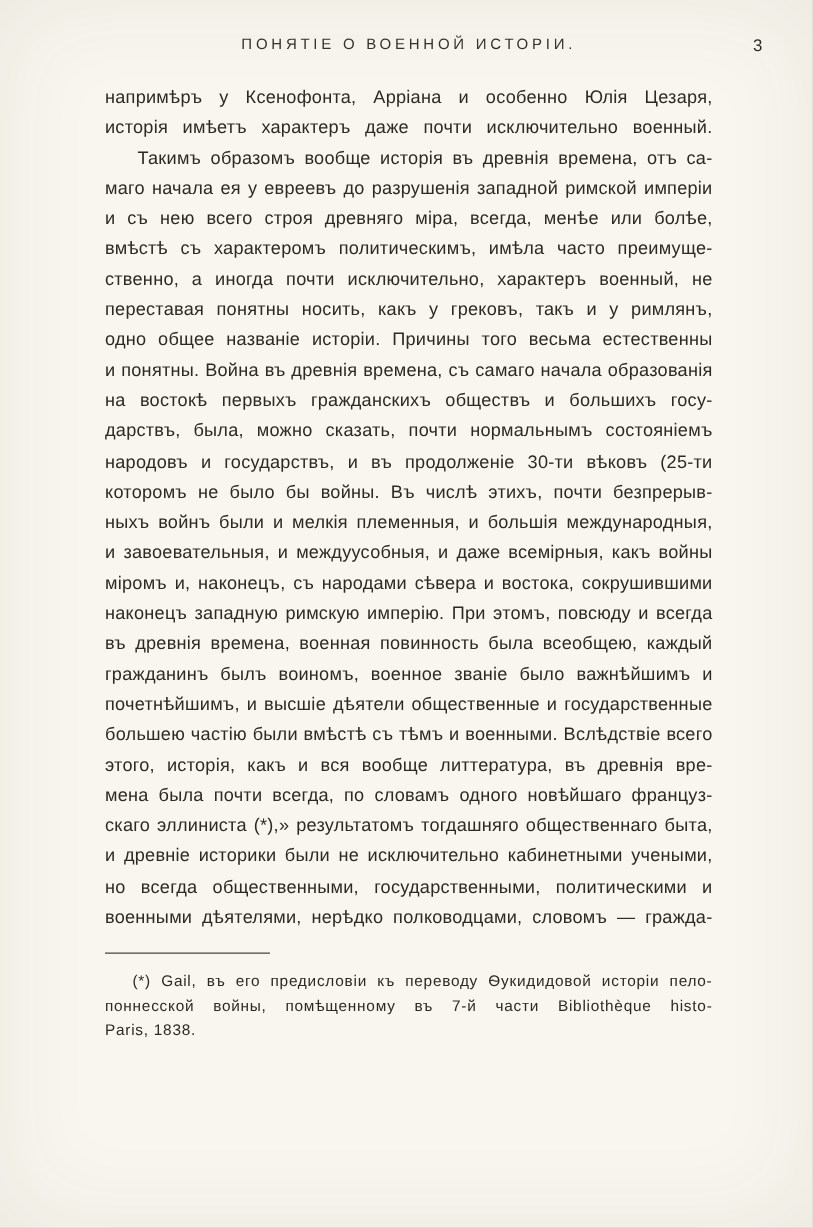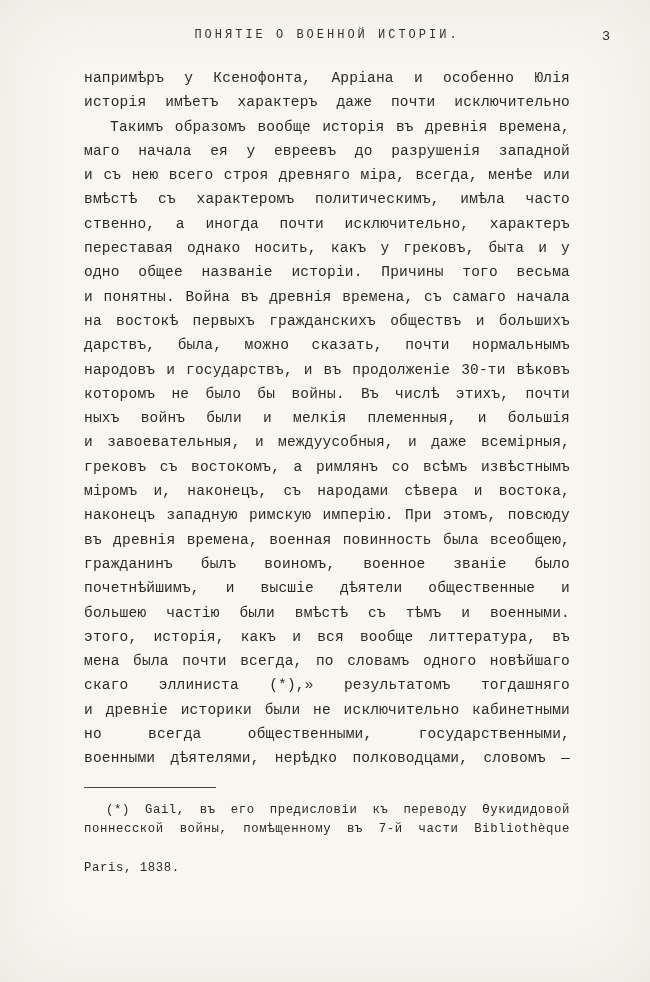--- a/index.html
+++ b/index.html
@@ -7,21 +7,21 @@
     padding: 0;
     background: #d9d6cd;
   }
   .scan {
     position: relative;
     width: 650px;
     height: 982px;
     box-sizing: border-box;
     background: #f8f6ef;
     color: #2d2a24;
-    font-family: Liberation Mono, monospace;
+    font-family: Liberation Sans, sans-serif;
     box-shadow: inset 0 0 80px rgba(70, 60, 35, 0.07);
     padding-top: 28px;
     overflow: hidden;
   }
   .header {
     position: relative;
     margin: 0 40px 0 84px;
     height: 18px;
   }
   .running-title {
@@ -44,21 +44,21 @@
   .line {
     height: 24.3px;
     line-height: 24.3px;
     font-size: 14.5px;
     letter-spacing: 0.2px;
     text-align: justify;
     text-align-last: justify;
     overflow: hidden;
   }
   .line.indent { text-indent: 26px; }
-  .line.flush  { text-align-last: left; margin-top: 20px; }
+  .line.flush  { text-align-last: left; }
   .footnote-rule {
     margin: 13px 0 0 84px;
     width: 132px;
     height: 0;
     border-top: 1px solid #4a463e;
   }
   .footnote {
     margin: 13px 80px 0 84px;
     width: 486px;
   }
@@ -81,30 +81,29 @@
   </div>
 
   <div class="body-text" id="body-text">
       <div class="line">напримѣръ у Ксенофонта, Арріана и особенно Юлія Цезаря,</div>
       <div class="line">исторія имѣетъ характеръ даже почти исключительно военный.</div>
       <div class="line indent">Такимъ образомъ вообще исторія въ древнія времена, отъ са-</div>
       <div class="line">маго начала ея у евреевъ до разрушенія западной римской имперіи</div>
       <div class="line">и съ нею всего строя древняго міра, всегда, менѣе или болѣе,</div>
       <div class="line">вмѣстѣ съ характеромъ политическимъ, имѣла часто преимуще-</div>
       <div class="line">ственно, а иногда почти исключительно, характеръ военный, не</div>
-      <div class="line">переставая однако носить, какъ у грековъ, быта и у римлянъ,</div>
+      <div class="line">переставая понятны носить, какъ у грековъ, такъ и у римлянъ,</div>
       <div class="line">одно общее названіе исторіи. Причины того весьма естественны</div>
       <div class="line">и понятны. Война въ древнія времена, съ самаго начала образованія</div>
       <div class="line">на востокѣ первыхъ гражданскихъ обществъ и большихъ госу-</div>
       <div class="line">дарствъ, была, можно сказать, почти нормальнымъ состояніемъ</div>
       <div class="line">народовъ и государствъ, и въ продолженіе 30-ти вѣковъ (25-ти</div>
       <div class="line">которомъ не было бы войны. Въ числѣ этихъ, почти безпрерыв-</div>
       <div class="line">ныхъ войнъ были и мелкія племенныя, и большія международныя,</div>
       <div class="line">и завоевательныя, и междуусобныя, и даже всемірныя, какъ войны</div>
-      <div class="line">грековъ съ востокомъ, а римлянъ со всѣмъ извѣстнымъ тогда</div>
       <div class="line">міромъ и, наконецъ, съ народами сѣвера и востока, сокрушившими</div>
       <div class="line">наконецъ западную римскую имперію. При этомъ, повсюду и всегда</div>
       <div class="line">въ древнія времена, военная повинность была всеобщею, каждый</div>
       <div class="line">гражданинъ былъ воиномъ, военное званіе было важнѣйшимъ и</div>
       <div class="line">почетнѣйшимъ, и высшіе дѣятели общественные и государственные</div>
       <div class="line">большею частію были вмѣстѣ съ тѣмъ и военными. Вслѣдствіе всего</div>
       <div class="line">этого, исторія, какъ и вся вообще литтература, въ древнія вре-</div>
       <div class="line">мена была почти всегда, по словамъ одного новѣйшаго француз-</div>
       <div class="line">скаго эллиниста (*),» результатомъ тогдашняго общественнаго быта,</div>
       <div class="line">и древніе историки были не исключительно кабинетными учеными,</div>

